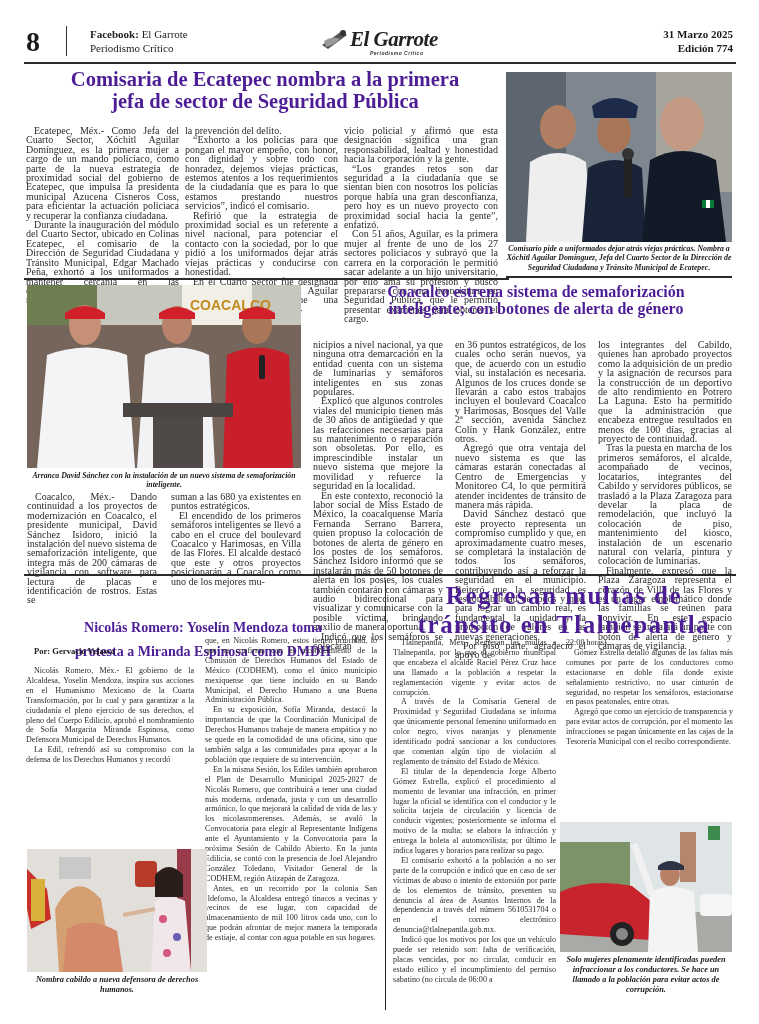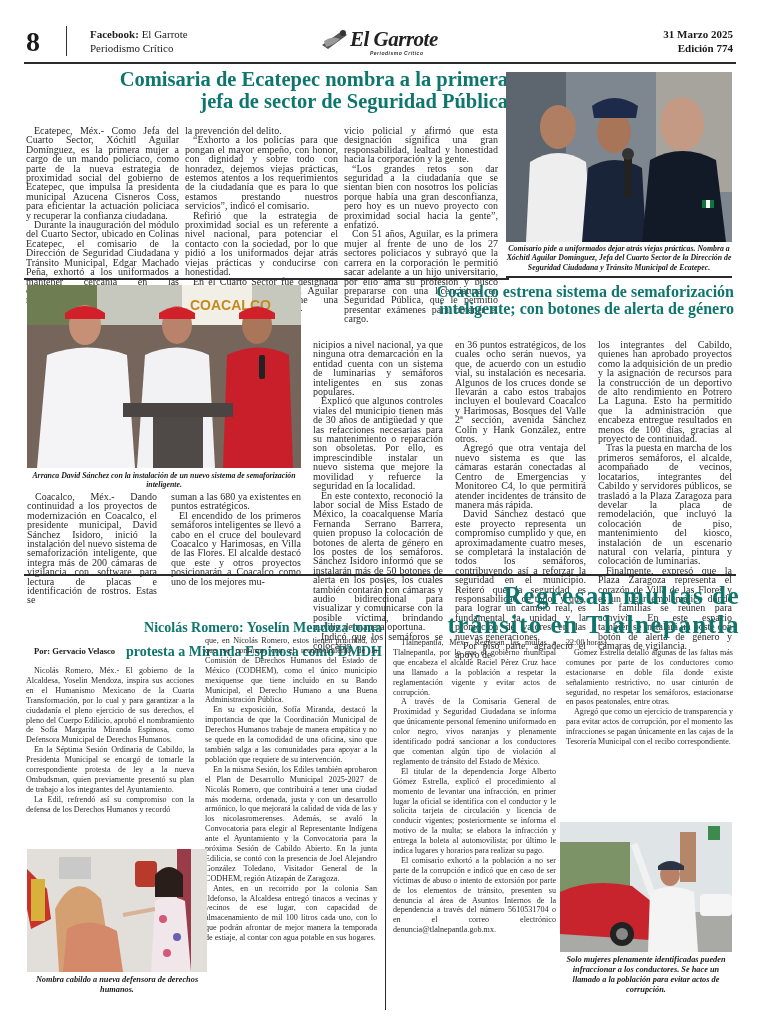--- a/index.html
+++ b/index.html
@@ -2,21 +2,21 @@
 <html><head>
 <meta charset="utf-8">
 <style>
   * { box-sizing: border-box; margin: 0; padding: 0; }
   html, body { width: 759px; height: 1024px; background: #ffffff; overflow: hidden; }
   body { position: relative; font-family: "Liberation Serif", "DejaVu Serif", serif; color: #1a1a1a; }
   .abs { position: absolute; }
   .body-text { font-size: 10px; line-height: 9.4px; text-align: justify; color: #2a2a2a; hyphens: auto; }
   .body-text p { text-indent: 8px; }
   .caption { font-size: 7.8px; line-height: 9.4px; font-style: italic; font-weight: bold; text-align: center; color: #1a1a1a; }
-  .headline { font-weight: bold; color: #0f766e; text-align: right; line-height: 1.08; }
+  .headline { font-weight: bold; color: #4c1d95; text-align: center; line-height: 1.08; }
   .rule { position: absolute; background: #2a2a2a; }
   .photo { position: absolute; overflow: hidden; }
 
   
   .pgnum { left: 26px; top: 28px; font-size: 28px; font-weight: bold; line-height: 1; }
   .hdr-sep { left: 66px; top: 26px; width: 1px; height: 30px; background: #333; }
   .fb { left: 90px; top: 27px; font-size: 11px; line-height: 14px; color: #222; }
   .fb b { font-weight: bold; }
   .logo { left: 320px; top: 27px; width: 120px; height: 30px; }
   .logo-name { position: absolute; left: 30px; top: 0; font-family: "Liberation Serif", serif; font-size: 21px; font-weight: bold; font-style: italic; letter-spacing: -0.5px; color: #222; }
@@ -148,21 +148,20 @@
 <div class="rule" style="left:24px;top:574px;width:712px;height:1.5px;"></div>
 
 <div class="abs headline" style="left:24px;top:616px;width:358px;font-size:14px;line-height:24px;">
   <div>Nicolás Romero: Yoselín Mendoza toma</div>
   <div>protesta a Miranda Espinosa como DMDH</div>
 </div>
 <div class="abs" style="left:34px;top:646px;font-size:8.6px;font-weight:bold;">Por: Gervacio Velasco</div>
 
 <div class="abs body-text" style="left:26px;top:666px;width:168px;font-size:8.1px;line-height:9.9px;font-family:Liberation Serif, serif;">
   <p>Nicolás Romero, Méx.- El gobierno de la Alcaldesa, Yoselin Mendoza, inspira sus acciones en el Humanismo Mexicano de la Cuarta Transformación, por lo cual y para garantizar a la ciudadanía el pleno ejercicio de sus derechos, el pleno del Cuerpo Edilicio, aprobó el nombramiento de Sofía Margarita Miranda Espinosa, como Defensora Municipal de Derechos Humanos.</p>
-  <p>En la Séptima Sesión Ordinaria de Cabildo, la Presidenta Municipal se encargó de tomarle la correspondiente protesta de ley a la nueva Ombudsman, quien previamente presentó su plan de trabajo a los integrantes del Ayuntamiento.</p>
   <p>La Edil, refrendó así su compromiso con la defensa de los Derechos Humanos y recordó</p>
 </div>
 <div class="abs body-text" style="left:205px;top:636px;width:172px;font-size:8.1px;line-height:9.9px;">
   <p style="text-indent:0">que, en Nicolás Romero, estos tienen prioridad, lo que se confirma con el reconocimiento de la Comisión de Derechos Humanos del Estado de México (CODHEM), como el único municipio mexiquense que tiene incluido en su Bando Municipal, el Derecho Humano a una Buena Administración Pública.</p>
   <p>En su exposición, Sofía Miranda, destacó la importancia de que la Coordinación Municipal de Derechos Humanos trabaje de manera empática y no se quede en la comodidad de una oficina, sino que también salga a las comunidades para apoyar a la población que requiere de su intervención.</p>
   <p>En la misma Sesión, los Ediles también aprobaron el Plan de Desarrollo Municipal 2025-2027 de Nicolás Romero, que contribuirá a tener una ciudad más moderna, ordenada, justa y con un desarrollo armónico, lo que mejorará la calidad de vida de las y los nicolasromerenses. Además, se avaló la Convocatoria para elegir al Representante Indígena ante el Ayuntamiento y la Convocatoria para la próxima Sesión de Cabildo Abierto. En la junta Edilicia, se contó con la presencia de Joel Alejandro González Toledano, Visitador General de la CODHEM, región Atizapán de Zaragoza.</p>
   <p>Antes, en un recorrido por la colonia San Ildefonso, la Alcaldesa entregó tinacos a vecinas y vecinos de ese lugar, con capacidad de almacenamiento de mil 100 litros cada uno, con lo que podrán afrontar de mejor manera la temporada de estiaje, al contar con agua potable en sus hogares.</p>
 </div>
 
 <div class="photo" style="left:27px;top:849px;width:180px;height:123px;background:#e6e3df;">
@@ -191,20 +190,21 @@
 <div class="abs headline" style="left:388px;top:581px;width:352px;font-size:25px;letter-spacing:1.5px;line-height:29px;font-family:Liberation Serif, serif;">
   <div>Regresan multas de</div>
   <div>tránsito en Tlalnepantla</div>
 </div>
 
 <div class="abs body-text" style="left:393px;top:638px;width:163px;font-size:8.1px;line-height:9.9px;">
   <p>Tlalnepantla, Méx.- Regresan las multas a Tlalnepantla, por lo que el gobierno municipal que encabeza el alcalde Raciel Pérez Cruz hace una llamado a la población a respetar la reglamentación vigente y evitar actos de corrupción.</p>
   <p>A través de la Comisaria General de Proximidad y Seguridad Ciudadana se informa que únicamente personal femenino uniformado en color negro, vivos naranjas y plenamente identificado podrá sancionar a los conductores que comentan algún tipo de violación al reglamento de tránsito del Estado de México.</p>
   <p>El titular de la dependencia Jorge Alberto Gómez Estrella, explicó el procedimiento al momento de levantar una infracción, en primer lugar la oficial se identifica con el conductor y le solicita tarjeta de circulación y licencia de conducir vigentes; posteriormente se informa el motivo de la multa; se elabora la infracción y entrega la boleta al automovilista; por último le indica lugares y horarios para realizar su pago.</p>
   <p>El comisario exhortó a la población a no ser parte de la corrupción e indicó que en caso de ser víctimas de abuso o intento de extorsión por parte de los elementos de tránsito, presenten su denuncia al área de Asuntos Internos de la dependencia a través del número 5610531704 o en el correo electrónico denuncia@tlalnepantla.gob.mx.</p>
+  <p>Indicó que los motivos por los que un vehículo puede ser retenido son: falta de verificación, placas vencidas, por no circular, conducir en estado etílico y el incumplimiento del permiso sabatino (no circula de 06:00 a</p>
 </div>
 <div class="abs body-text" style="left:566px;top:638px;width:167px;font-size:8.1px;line-height:9.9px;">
   <p style="text-indent:0">22:00 horas).</p>
   <p>Gómez Estrella detalló algunas de las faltas más comunes por parte de los conductores como estacionarse en doble fila donde existe señalamiento restrictivo, no usar cinturón de seguridad, no respetar los semáforos, estacionarse en pasos peatonales, entre otras.</p>
   <p>Agregó que como un ejercicio de transparencia y para evitar actos de corrupción, por el momento las infracciones se pagan únicamente en las cajas de la Tesorería Municipal con el recibo correspondiente.</p>
 </div>
 
 <div class="photo" style="left:560px;top:822px;width:172px;height:130px;">
   <svg width="172" height="130" viewBox="0 0 172 130">
     <rect width="172" height="130" fill="#dfe4e6"></rect>

